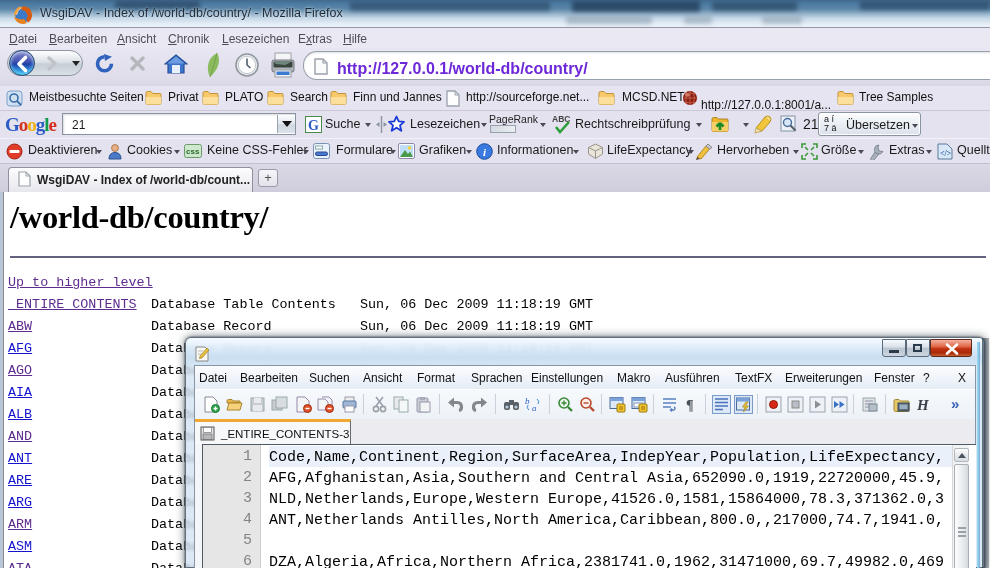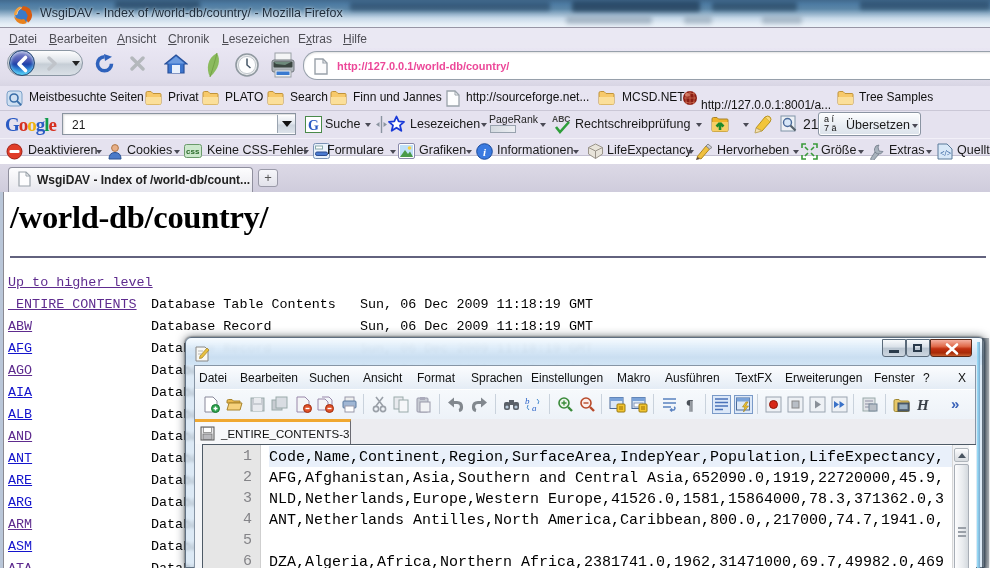--- a/index.html
+++ b/index.html
@@ -12,29 +12,29 @@
 #mb{left:0;top:27px;width:990px;height:21px;background:#eae8f3;border-top:1px solid #9795a5;font-size:12px;color:#4e4e55}
 #mb span{position:absolute;top:4px}
 #mb u{text-decoration:underline}
 
 #nb{left:0;top:48px;width:990px;height:38px;background:linear-gradient(#e9e6f3,#e0ddeb 80%,#d8d5e4)}
 
 #caps{position:absolute;left:7px;top:2px;width:76px;height:26px;background:linear-gradient(#fdfdfe,#dde2e8 45%,#c6ced6 55%,#dae0e6);border:1px solid #8b97a3;border-radius:13px}
 #backc{position:absolute;left:9px;top:2px;width:26px;height:26px;border-radius:50%;background:linear-gradient(#8088cc 0%,#4a58b4 40%,#2040a8 55%,#2878d0 75%,#40c0f0 100%);border:1px solid #274a75;box-shadow:inset 0 2px 3px rgba(255,255,255,.5),inset 0 -2px 4px rgba(120,230,255,.6)}
 #fwddrop{position:absolute;left:72px;top:13px;width:0;height:0;border:4px solid transparent;border-top:5px solid #222}
 #urlbar{position:absolute;left:303px;top:3px;width:693px;height:29px;background:#fff;border:1px solid #97a0ab;border-radius:14px 0 0 14px;border-right:none;box-shadow:inset 0 1px 2px rgba(0,0,0,.12)}
-#urlbar .txt{position:absolute;left:33px;top:8px;font-size:11px;font-weight:600;color:#ec4899}
+#urlbar .txt{position:absolute;left:33px;top:8px;font-size:16px;font-weight:600;color:#6d28d9}
 
 #bb{left:0;top:86px;width:990px;height:25px;background:#e7e4f1;border-bottom:1px solid #cac7d6;font-size:12px;color:#111}
 #bb .it{position:absolute;top:4px;white-space:nowrap}
 #bb .lbl{position:absolute;top:1px;white-space:nowrap}
 
 #gb{left:0;top:111px;width:990px;height:27px;background:#e5e2ef;font-size:12.5px;color:#1a1a1a}
 
-#wb{left:0;top:138px;width:990px;height:18px;background:#e5e2ef;border-top:1px solid #f2f0f8;border-bottom:1px solid #c2bfd0;font-size:12.5px;color:#1a1a1a}
+#wb{left:0;top:138px;width:990px;height:26px;background:#e5e2ef;border-top:1px solid #f2f0f8;border-bottom:1px solid #c2bfd0;font-size:12.5px;color:#1a1a1a}
 #wb .lbl{position:absolute;top:4px;white-space:nowrap}
 .drop{position:absolute;width:0;height:0;border:3px solid transparent;border-top:4px solid #4a4a55}
 
 #tabb{left:0;top:164px;width:990px;height:28px;background:linear-gradient(#dcd9e6,#cfccdc)}
 #tab1{position:absolute;left:8px;top:3px;width:245px;height:25px;background:linear-gradient(#fdfdfe,#f0f0f4 60%,#e6e6ee);border:1px solid #8f8f9d;border-bottom:none;border-radius:4px 4px 0 0;font-size:12px;font-weight:bold;color:#222}
 #ntab{position:absolute;left:258px;top:5px;width:20px;height:18px;background:linear-gradient(#f6f6fa,#e2e2ea);border:1px solid #9a9aa8;border-radius:3px;color:#555;font-size:13px;text-align:center;line-height:16px}
 
 #content{left:0;top:192px;width:990px;height:376px;background:#fff;border-left:3px solid #b9c6d8}
 #content:before{content:"";position:absolute;left:0;top:0;width:1px;height:376px;background:#8a8a92}
 #h1t{position:absolute;left:7px;top:7px;font-family:"Liberation Serif",serif;font-weight:bold;font-size:32.5px;color:#000;letter-spacing:-.3px}
@@ -262,21 +262,21 @@
         <rect x=".5" y=".5" width="17" height="13" rx="2" fill="#cde8cd" stroke="#6a9a6a"></rect>
         <text x="2" y="10" font-size="8" font-weight="bold" fill="#2a6a2a" font-family="Liberation Sans">css</text>
       </svg>
  <div class="lbl" style="left:207px">Keine CSS-Fehler</div>
       <div class="drop" style="left:303px;top:11px"></div>
  <svg class="abs" style="left:313px;top:4px" width="17" height="16" viewBox="0 0 17 16">
         <rect x=".5" y=".5" width="16" height="15" rx="2" fill="#eaf2fc" stroke="#7a92b4"></rect>
         <rect x="2.5" y="3" width="7" height="3" fill="#fff" stroke="#8aa"></rect>
         <rect x="2.5" y="9" width="12" height="3.5" rx="1.6" fill="#4a7ad0" stroke="#2a4a90"></rect>
       </svg>
- <div class="lbl" style="left:327px">Formulare</div>
+ <div class="lbl" style="left:336px">Formulare</div>
       <div class="drop" style="left:390px;top:11px"></div>
  <svg class="abs" style="left:398px;top:4px" width="17" height="16" viewBox="0 0 17 16">
         <rect x=".5" y=".5" width="16" height="15" rx="1.5" fill="#fff" stroke="#88a"></rect>
         <rect x="2" y="2" width="13" height="12" fill="#bfe0f8"></rect>
         <path d="M2 14 L7 7 L10 11 L12 8.5 L15 14 Z" fill="#4a9a4a"></path>
         <circle cx="11.5" cy="5" r="1.8" fill="#f8d040"></circle>
       </svg>
  <div class="lbl" style="left:419px">Grafiken</div>
       <div class="drop" style="left:466px;top:11px"></div>
  <svg class="abs" style="left:476px;top:4px" width="17" height="17" viewBox="0 0 17 17">

